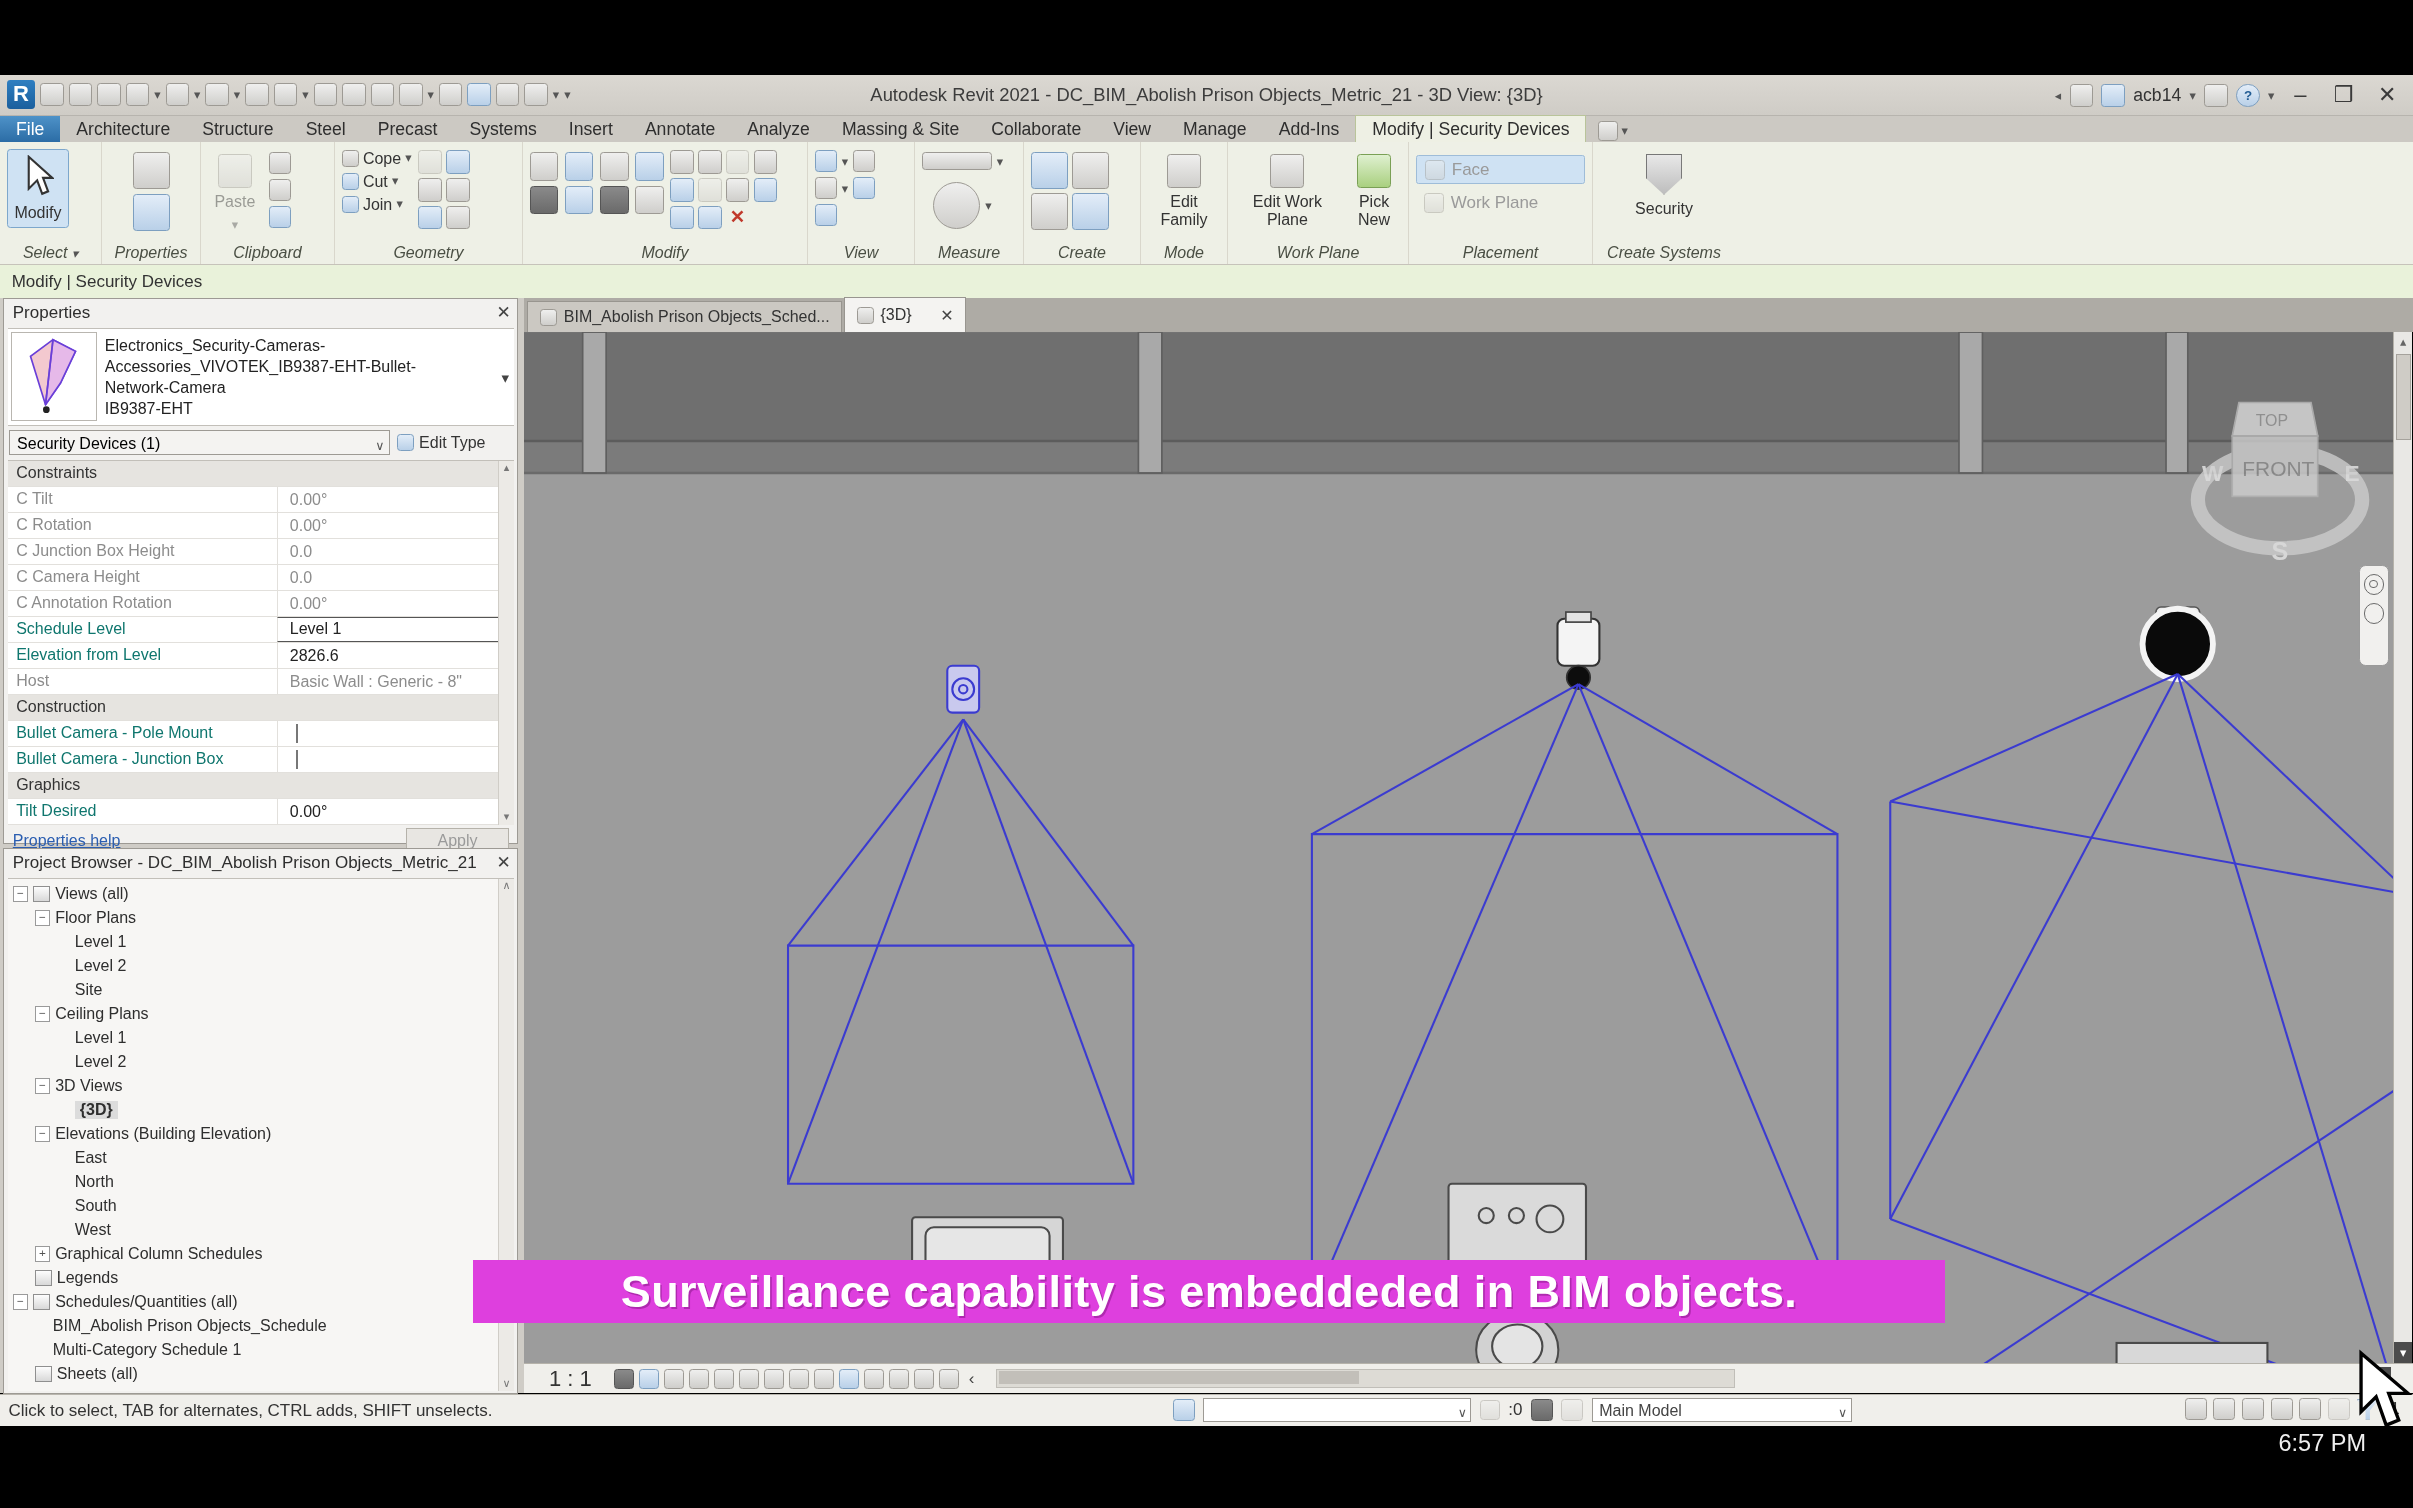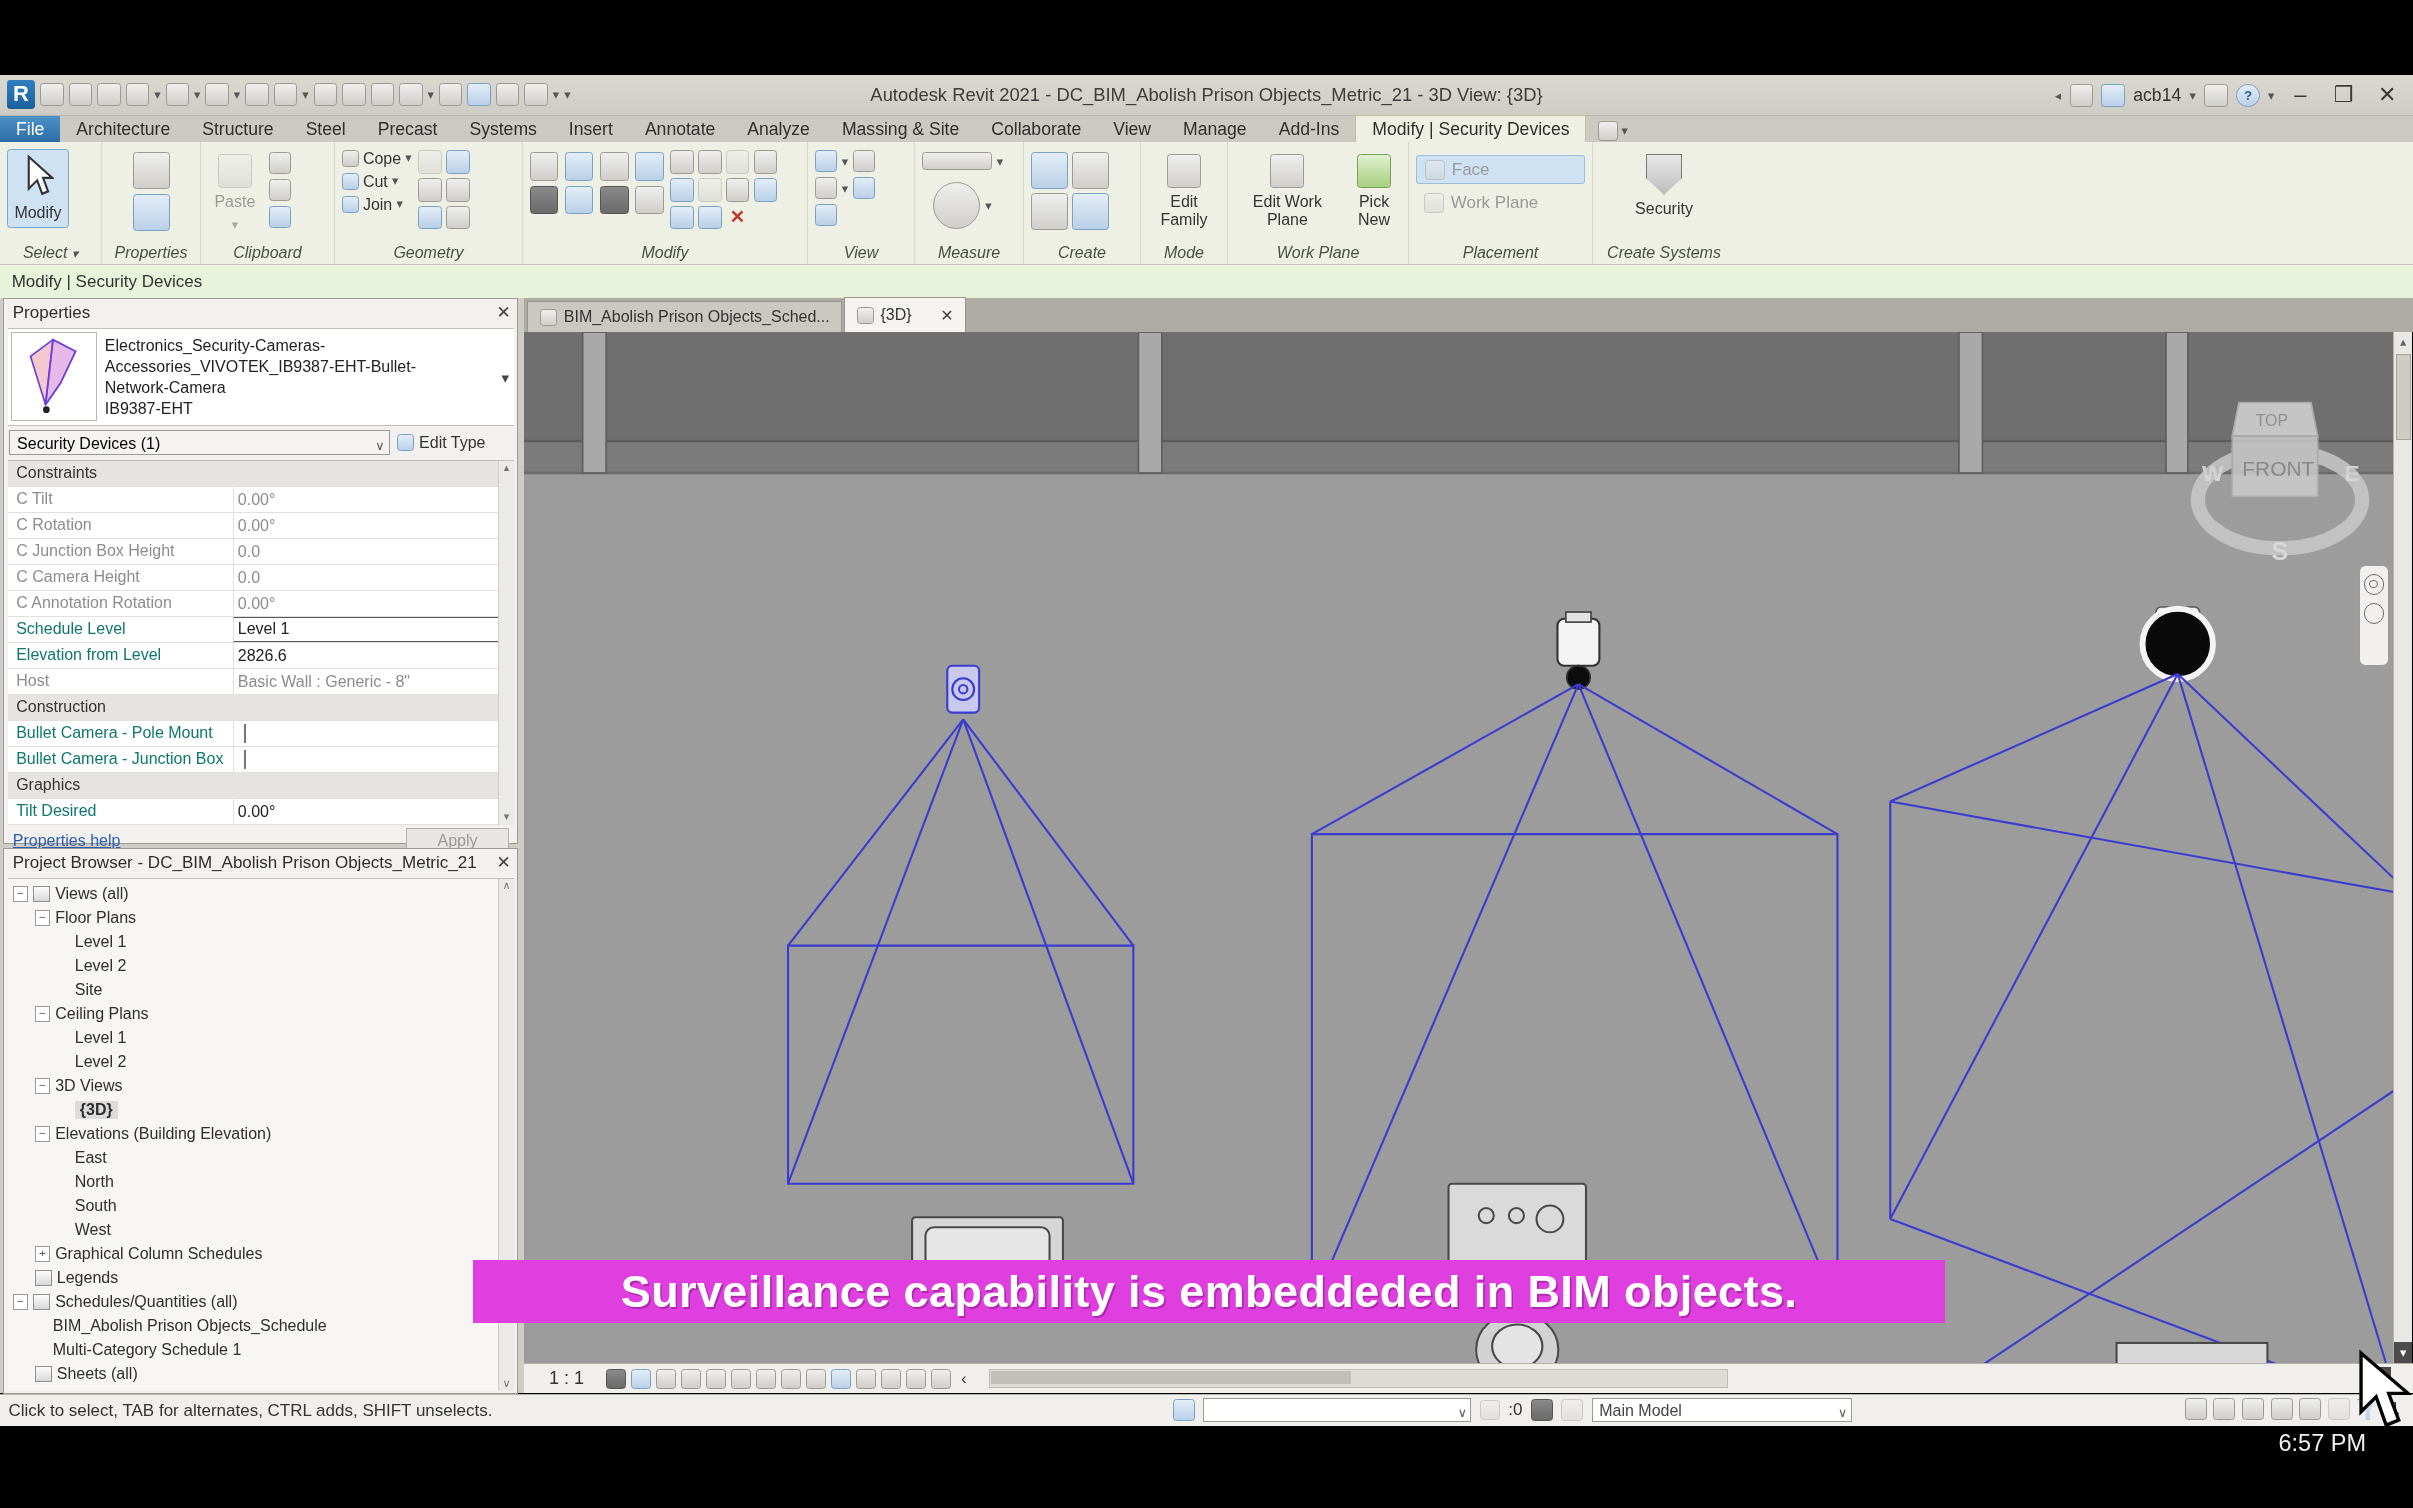--- a/index.html
+++ b/index.html
@@ -51,21 +51,21 @@
   .thumb{position:absolute;left:3.4px;top:3.4px;width:84px;height:87px;background:#fff;border:0.8px solid #b9b6b0;}
   .typename{position:absolute;left:97px;top:6.7px;width:369px;font-size:16px;color:#222;line-height:21px;word-wrap:break-word;}
   .ddcaret{position:absolute;right:5px;top:40px;color:#444;font-size:15px;}
   .selrow{display:flex;align-items:center;gap:6.7px;height:34px;padding:0 5px;}
   .selbox{width:381px;height:25px;border:0.8px solid #9d9a94;background:#f4f3f1;font-size:16px;line-height:25px;padding:0 6.7px;box-sizing:border-box;position:relative;}
   .selbox .caret{position:absolute;right:5px;top:3.4px;}
   .edittype{display:flex;align-items:center;gap:5px;font-size:16px;color:#333;}
   .pgrid{margin:0 3.4px;border-top:0.8px solid #c2bfb9;background:#fff;position:relative;}
   .prow{display:flex;height:25px;border-bottom:0.8px solid #e2e0dc;font-size:16px;align-items:center;}
   .prow .lab{width:225px;padding-left:8.4px;color:#0f766e;box-sizing:border-box;white-space:nowrap;overflow:hidden;}
-  .prow .val{flex:1;padding-left:4px;color:#222;border-left:0.8px solid #e2e0dc;height:25px;line-height:25px;box-sizing:border-box;white-space:nowrap;overflow:hidden;}
+  .prow .val{flex:1;padding-left:12px;color:#222;border-left:0.8px solid #e2e0dc;height:25px;line-height:25px;box-sizing:border-box;white-space:nowrap;overflow:hidden;margin-left:44px;}
   .prow.ro .lab,.prow.ro .val{color:#8c8c8c;}
   .prow.section{background:#e6e4e0;font-size:16px;color:#333;}
   .prow.section .lab{width:auto;color:#333;}
   .valsel{border:1.7px solid #555;background:#fff;line-height:22px !important;}
   .cbox{width:15px;height:15px;border:0.8px solid #777;background:#fff;margin-left:6.7px;}
   .pfoot{display:flex;align-items:center;justify-content:space-between;height:32px;padding:0 8.4px;}
   .plink{color:#2a5db0;text-decoration:underline;font-size:16px;}
   .applybtn{width:101px;height:23.5px;background:#e8e6e2;border:0.8px solid #b5b2aa;color:#9a9a9a;font-size:16px;text-align:center;line-height:23.5px;}
   .miniscroll{position:absolute;right:0;top:0;bottom:0;width:15px;background:#eceae6;border-left:0.8px solid #d0cdc7;color:#777;font-size:11px;text-align:center;}
   
@@ -84,21 +84,21 @@
   .navdot.inner{position:relative;} .navdot.inner:after{content:"";position:absolute;left:4.2px;top:4.2px;width:6.7px;height:6.7px;border:1.7px solid #6b6b6b;border-radius:50%;}
   .vscroll{position:absolute;left:2393px;top:332px;width:18.4px;height:1032px;background:#e9e8e5;border-left:0.8px solid #b5b2aa;}
   .vs-a{width:18.4px;height:20px;text-align:center;color:#666;font-size:12.6px;line-height:20px;}
   .vs-thumb{width:13.4px;height:84px;background:#cfccc6;border:0.8px solid #a5a29c;margin:1.7px auto;}
   .vs-bot{position:absolute;bottom:0;left:0;width:18.4px;height:22px;background:#4c4c4c;color:#fff;text-align:center;line-height:22px;font-size:12.6px;}
   
   .caption{position:absolute;left:473px;top:1260px;width:1472px;height:63px;background:#de3fde;z-index:40;display:flex;align-items:center;justify-content:center;}
   .caption span{color:#fff;font-size:45px;font-weight:bold;letter-spacing:0.4px;text-shadow:1.7px 1.7px 0 rgba(90,0,90,.35);}
   
   .vcb{position:absolute;left:524px;top:1363px;width:1890px;height:30px;background:#f0efeb;border-top:0.8px solid #b5b2aa;display:flex;align-items:center;box-sizing:border-box;}
-  .vcb .scale{font-size:18px;color:#333;margin:0 22px 0 25px;}
+  .vcb .scale{font-size:22px;color:#333;margin:0 22px 0 25px;}
   .vcb .icons{display:flex;gap:5px;align-items:center;}
   .htrack{width:737px;height:17px;background:#dddbd5;border:0.8px solid #c0beb8;margin-left:22px;position:relative;}
   .hthumb{position:absolute;left:1.7px;top:0.8px;width:360px;height:13.4px;background:#c2bfb9;}
   .vcb .rarrow{position:absolute;right:23.5px;top:3.4px;width:23.5px;height:23.5px;background:#4c4c4c;color:#fff;text-align:center;line-height:23.5px;font-size:15px;}
   
   .statusbar{position:absolute;left:0;top:1394px;width:2413px;height:31px;background:#f0efeb;border-top:0.8px solid #b9b6ae;font-size:17px;color:#333;}
   .sb-hint{position:absolute;left:8.4px;top:0;line-height:31px;}
   .sb-mid{position:absolute;left:1173px;top:3.4px;display:flex;align-items:center;gap:8.4px;}
   .sb-dd{width:268px;height:23.5px;background:#fff;border:0.8px solid #9d9a94;position:relative;font-size:16px;line-height:23.5px;padding:0 6.7px;box-sizing:border-box;color:#444;}
   .sb-dd .caret{position:absolute;right:3.4px;top:2.5px;}

